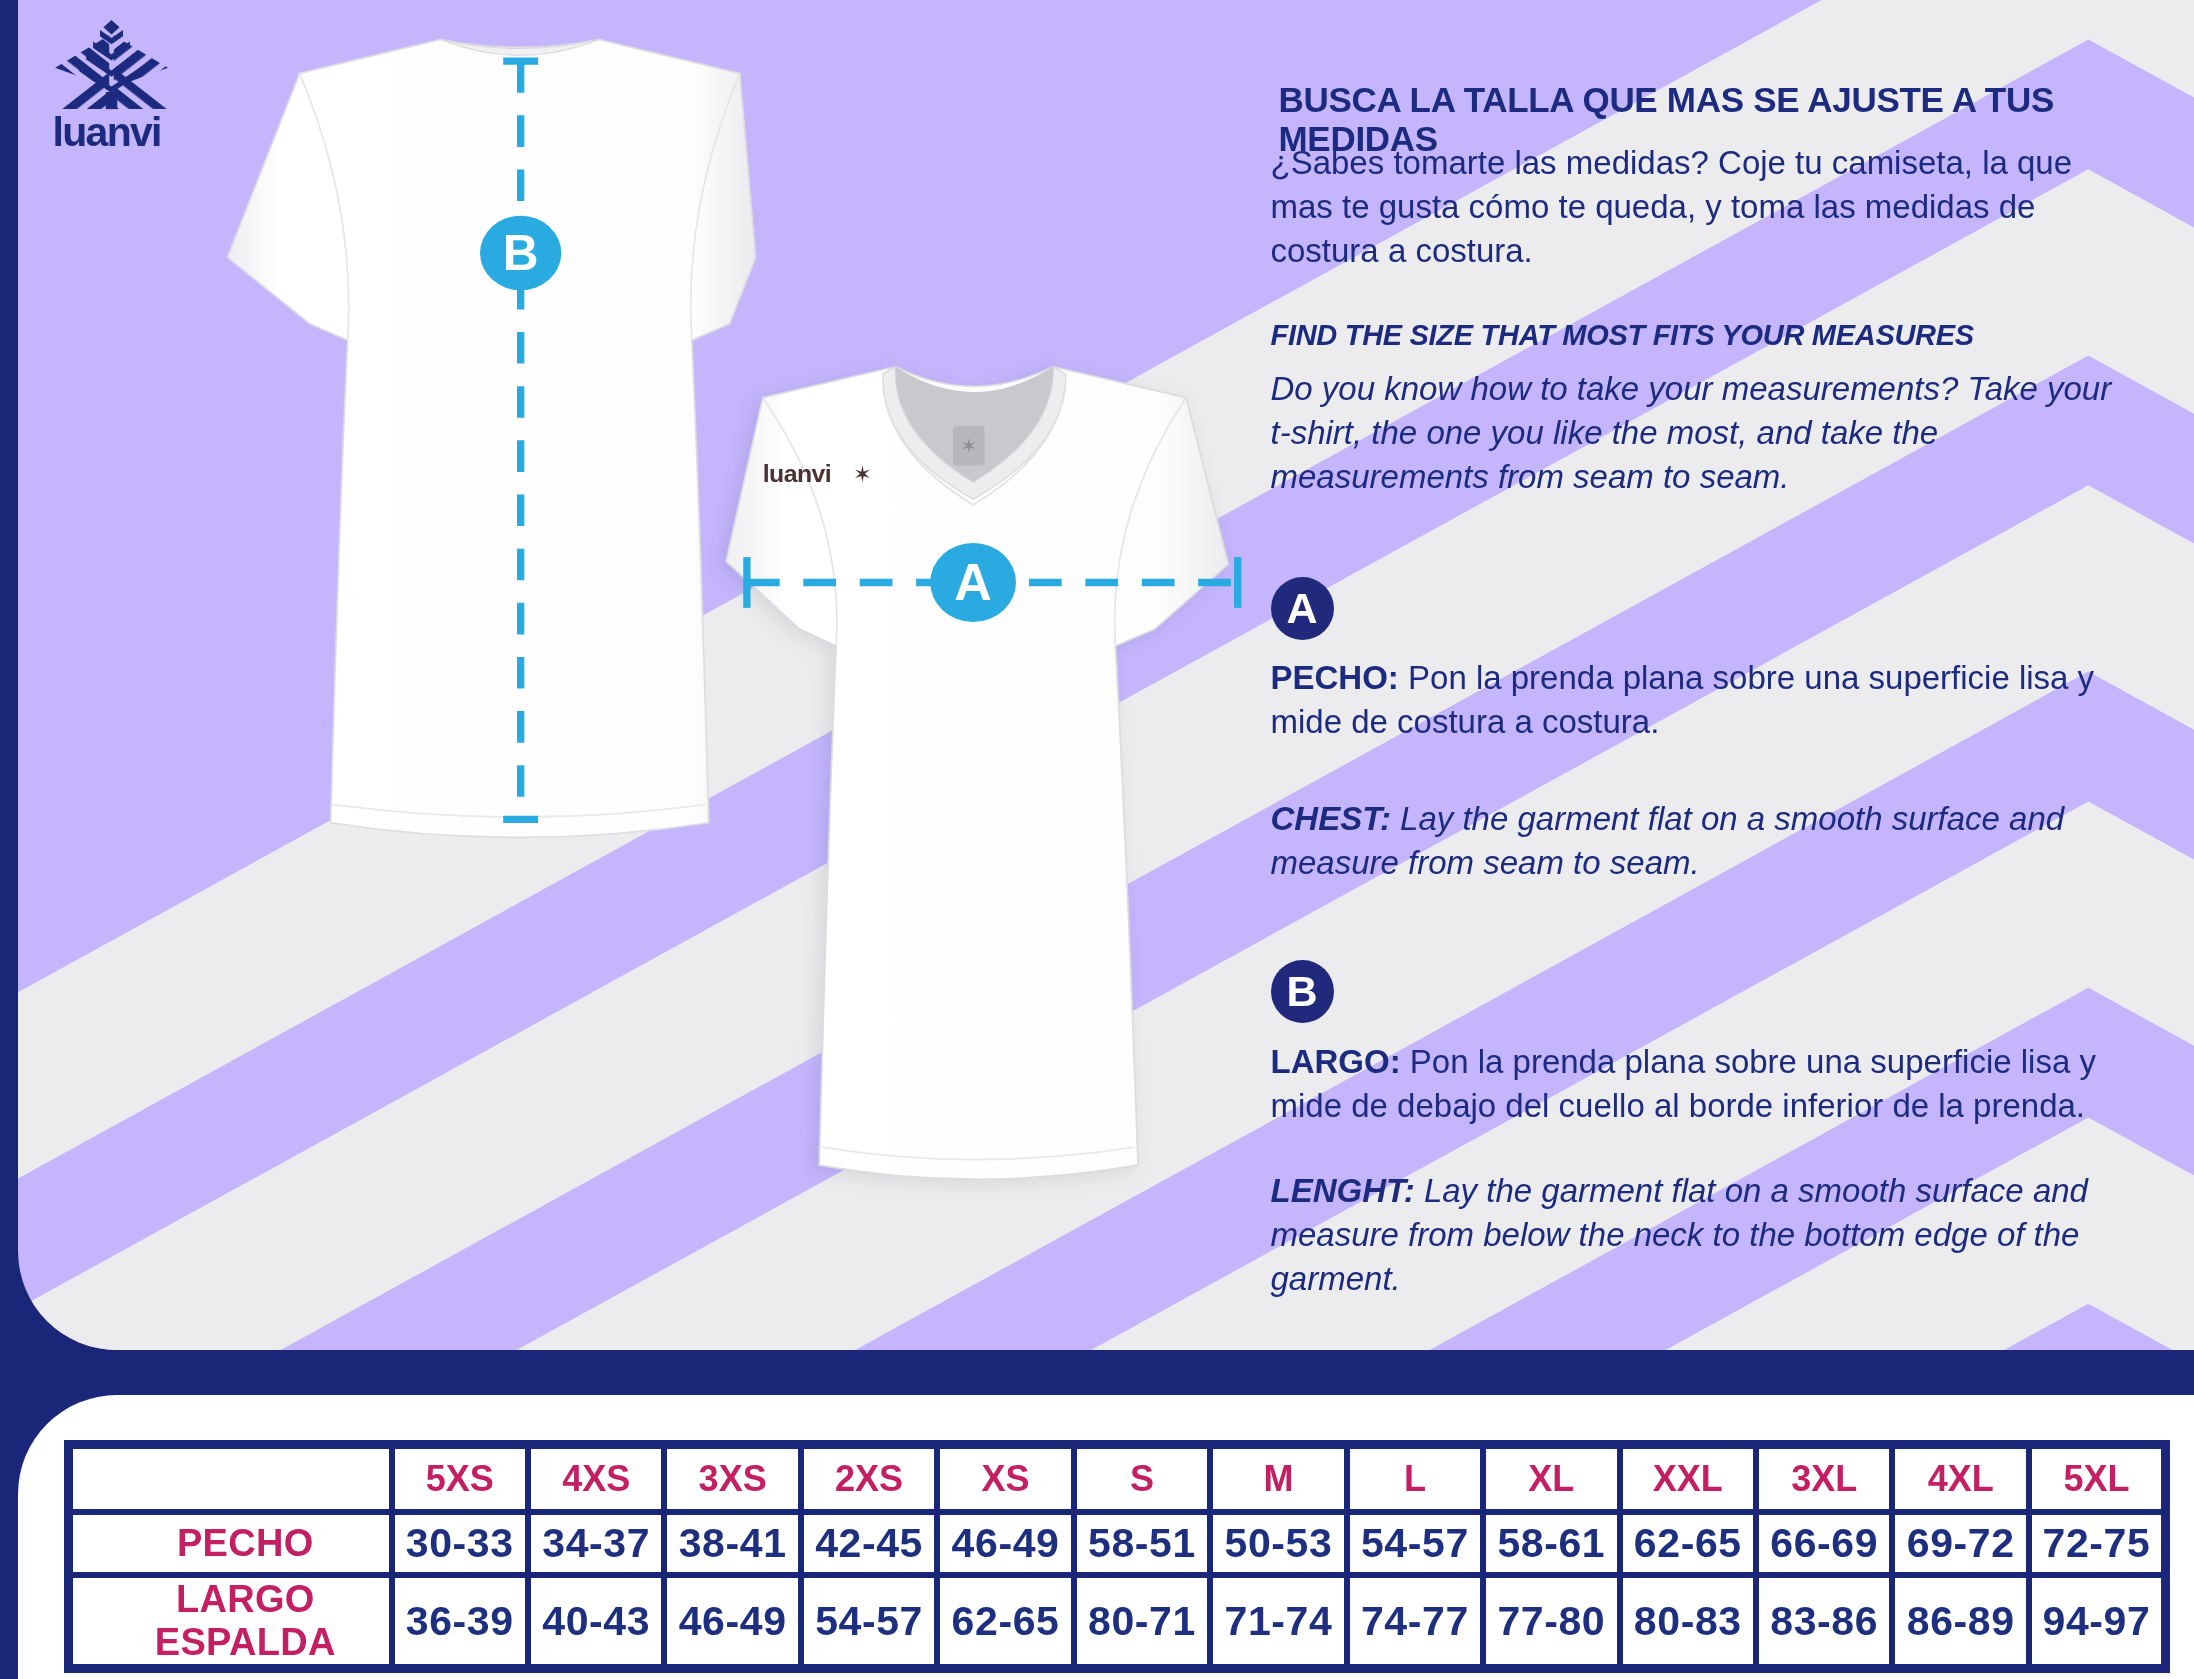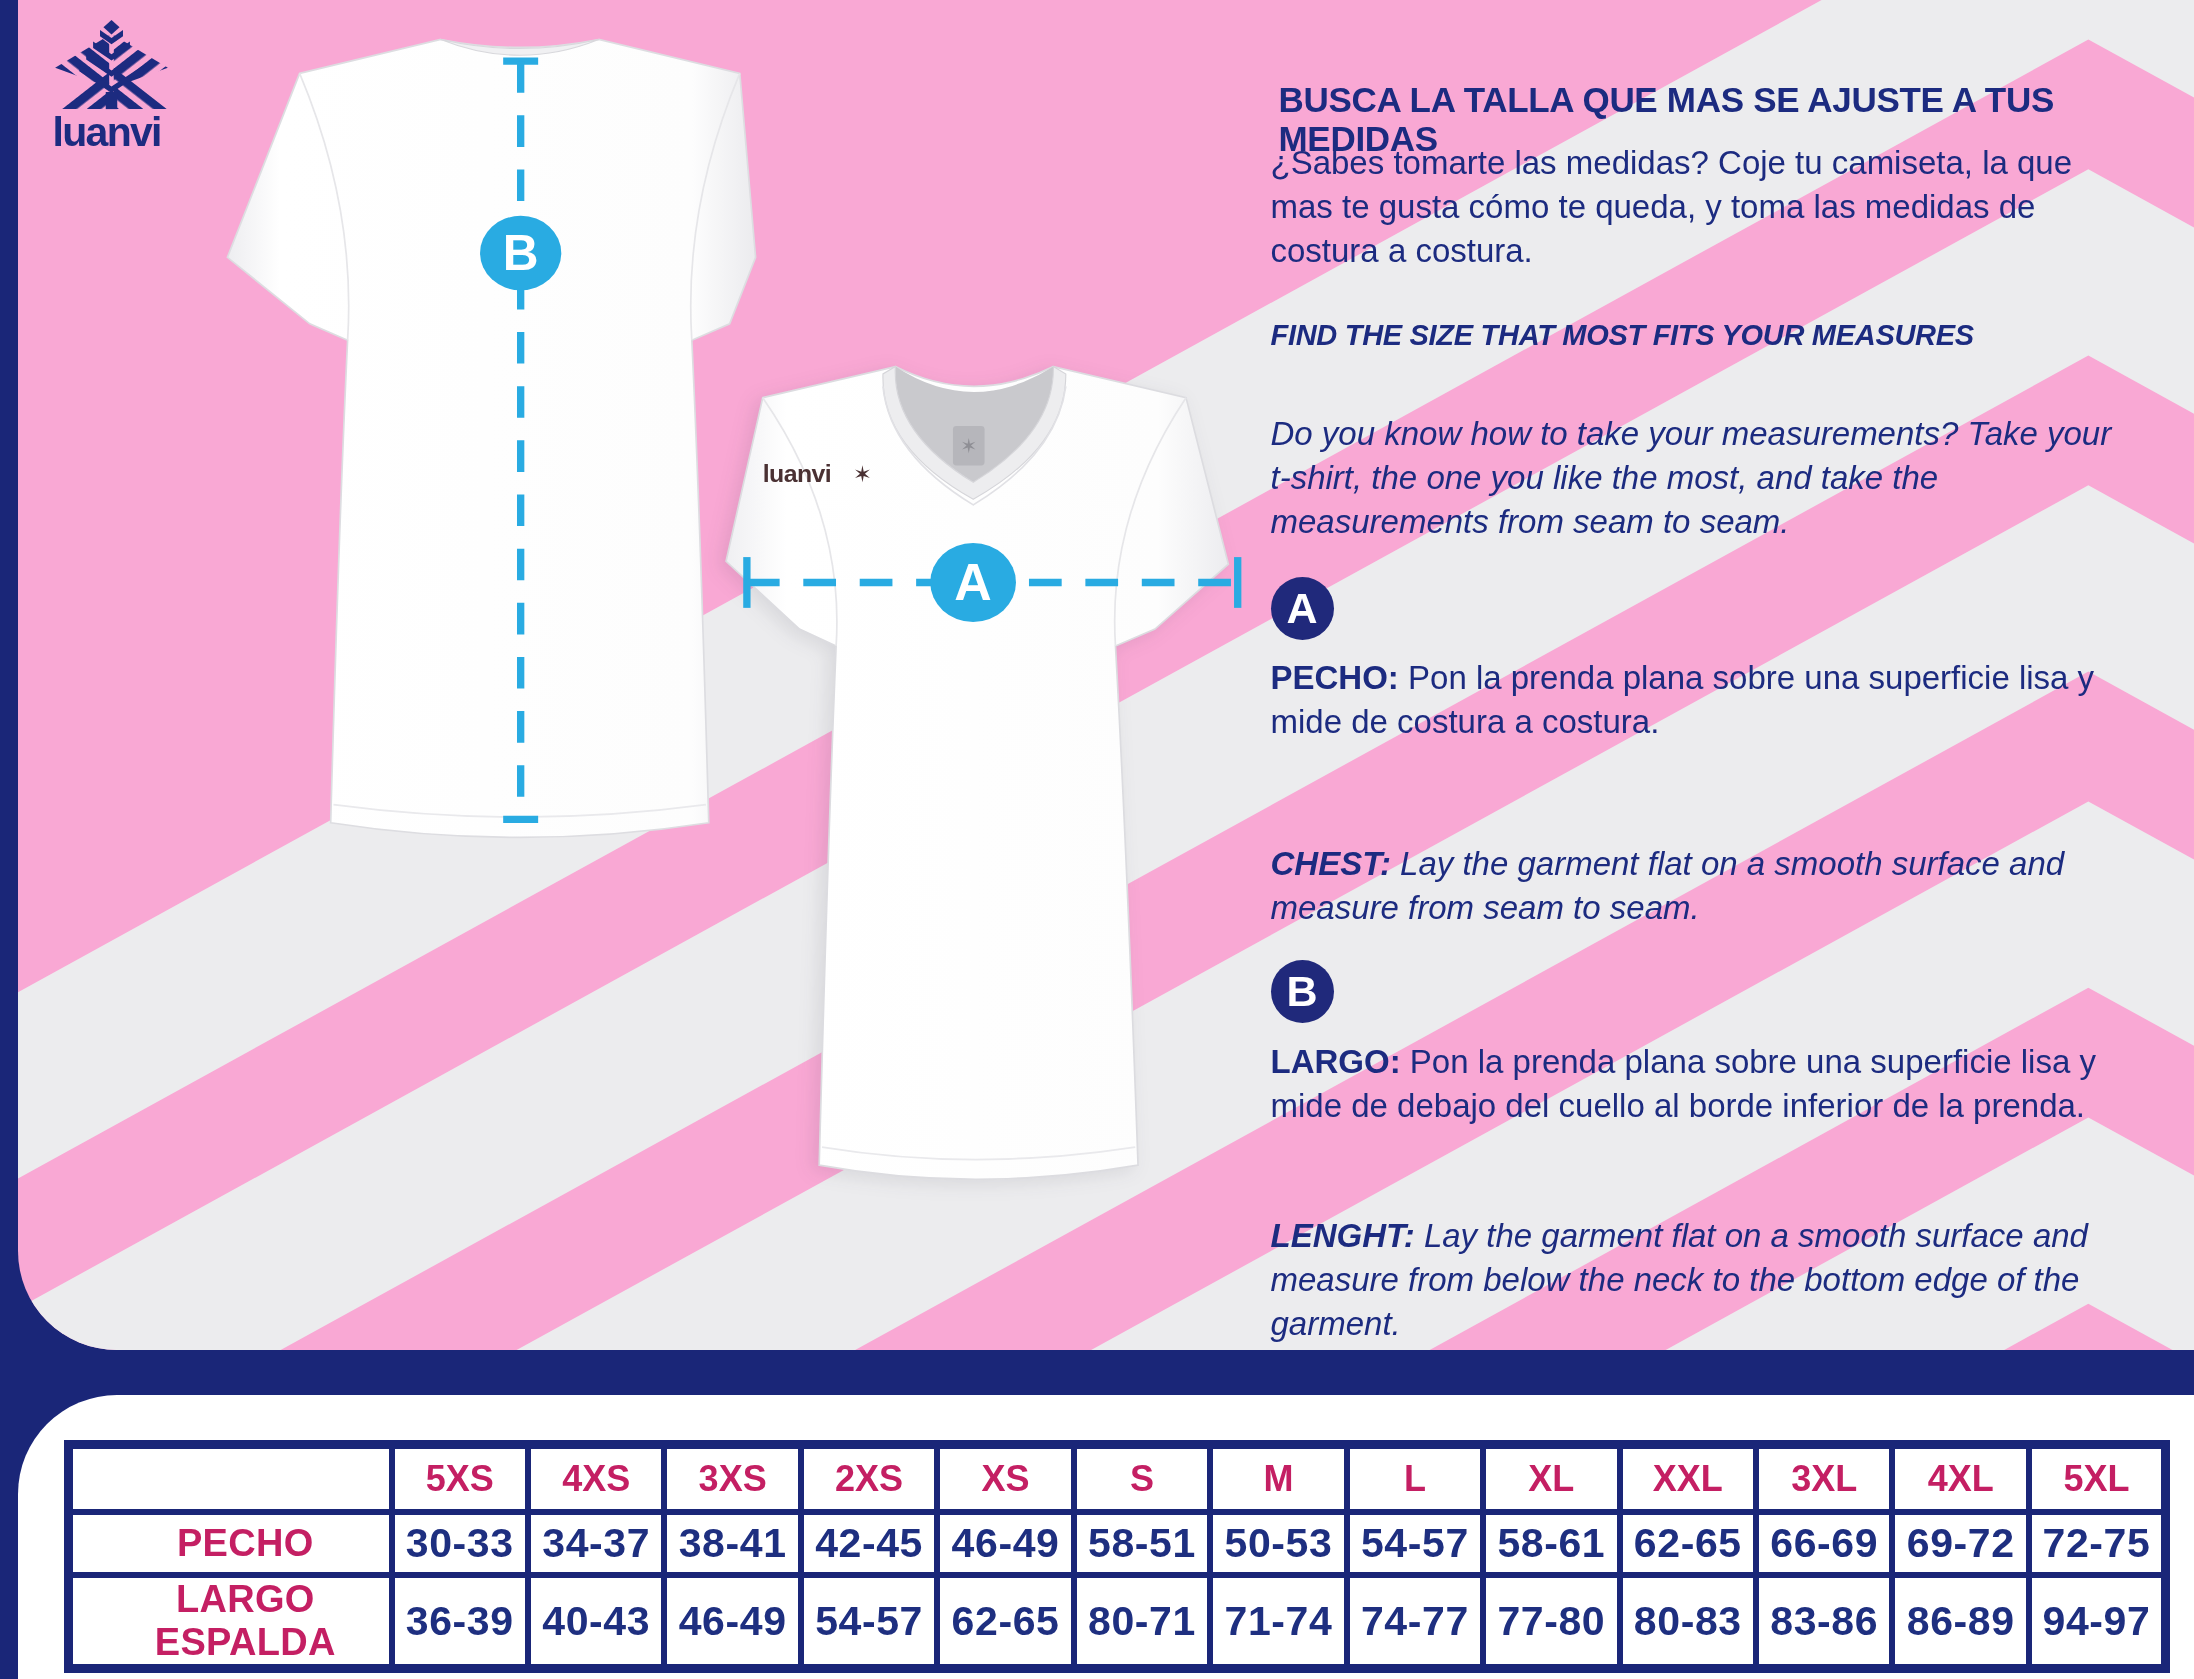--- a/index.html
+++ b/index.html
@@ -6,21 +6,21 @@
   html,body { width:2194px; height:1679px; }
   body {
     background:#1a2678;
     font-family:"Liberation Sans", sans-serif;
     position:relative;
     overflow:hidden;
     color:#1c2b80;
   }
   .panel-top {
     position:absolute; left:17.5px; top:0; width:2177px; height:1350px;
-    background:#f9a8d4; border-bottom-left-radius:99px; overflow:hidden;
+    background:#c4b5fd; border-bottom-left-radius:99px; overflow:hidden;
   }
   .panel-bottom {
     position:absolute; left:17.5px; top:1395px; width:2177px; height:284px;
     background:#ffffff; border-top-left-radius:99px; overflow:hidden;
   }
   .divider-band {
     position:absolute; left:0; top:1350px; width:2194px; height:45px;
     background:#1a2678;
   }
   .chevron-bg { position:absolute; left:0; top:0; width:100%; height:100%; }
@@ -34,21 +34,21 @@
   }
 
   
   .shirt-back  { position:absolute; left:197px; top:10.2px;  width:553px; height:858px; }
   .shirt-front { position:absolute; left:691px; top:313px; width:559px; height:903px;
                  filter:drop-shadow(-5.6px 4.5px 9px rgba(40,40,60,0.10)); }
   .measure-overlay { position:absolute; left:0; top:0; width:2194px; height:1350px; pointer-events:none; }
 
   
   .txt { position:absolute; left:1253px; width:880px; line-height:44px; font-size:33px; }
-  .t-ital  { font-style:italic;margin-top:45px; }
+  .t-ital  { font-style:italic; }
   .p-label { font-weight:700; }
   .p-body  { white-space:pre-line; }
   .title-main { font-size:35px; font-weight:700; letter-spacing:-0.3px; line-height:39px; }
   .title-en   { font-size:29px; font-weight:700; font-style:italic; letter-spacing:-0.3px; line-height:39px; }
 
   .badge {
     position:absolute; left:1253px; width:63px; height:63px; border-radius:50%;
     background:#20297b; color:#ffffff; font-size:43px; font-weight:700;
     display:flex; align-items:center; justify-content:center;
   }

